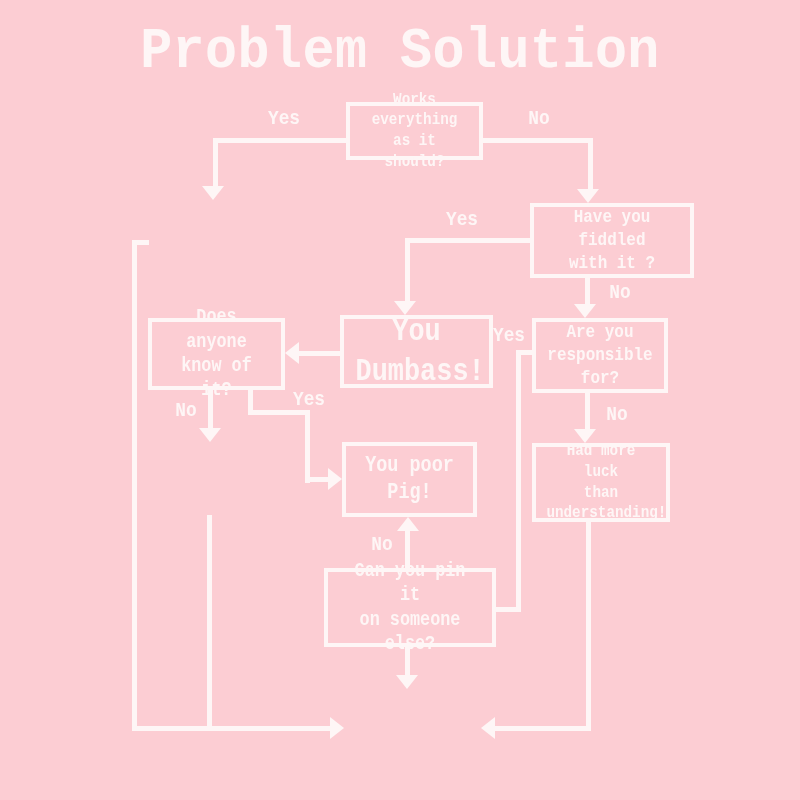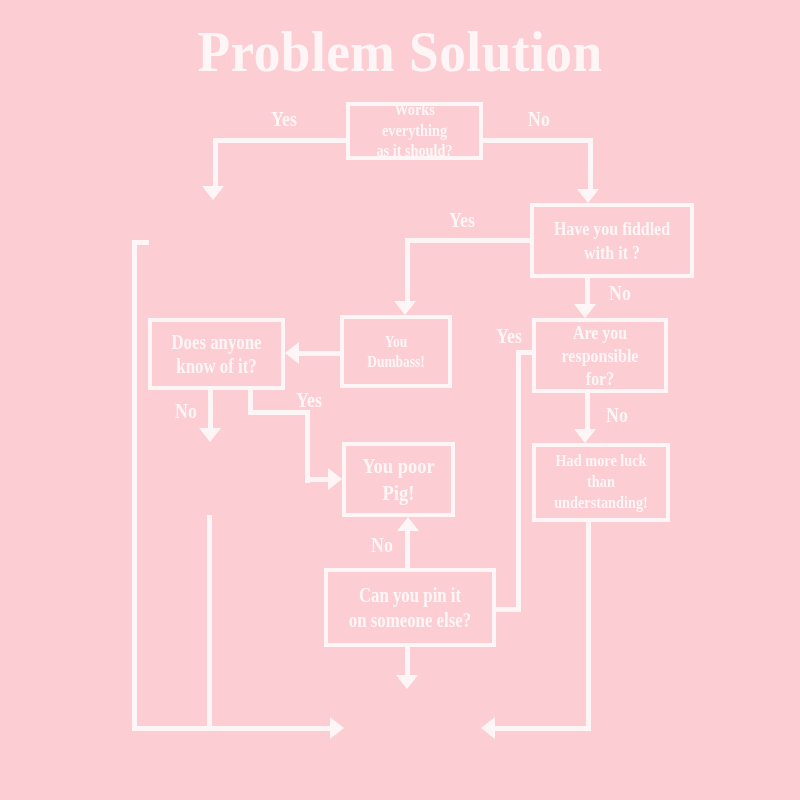--- a/index.html
+++ b/index.html
@@ -1,20 +1,20 @@
 <!DOCTYPE html>
 <html style="--background: #FCCDD3; --foreground: #FEF6F6;"><head>
 <meta charset="utf-8">
 <style>
   :root { --background:#fccdd3; --foreground:#fef6f6; }
   html,body{margin:0;padding:0;}
   .canvas{
     position:relative;width:800px;height:800px;overflow:hidden;
     background:var(--background);
-    font-family:Liberation Serif, serif;
+    font-family:Liberation Mono, monospace;
   }
   .title{
     position:absolute;top:22px;left:0;width:100%;margin:0;
     text-align:center;color:var(--foreground);
     font-size:58px;line-height:60px;font-weight:bold;
     transform:scaleX(0.92);letter-spacing:0.5px;
   }
   .node{
     position:absolute;box-sizing:border-box;
     border:4px solid var(--foreground);
@@ -42,33 +42,33 @@
   <h1 class="title">Problem Solution</h1>
 
   <div class="node" style="left:346px;top:102px;width:137px;height:58px;font-size:17px">
     <span class="txt">Works everything
 as it should?</span>
   </div>
   <div class="node" style="left:530px;top:203px;width:164px;height:75px;font-size:19px">
     <span class="txt">Have you fiddled
 with it ?</span>
   </div>
-  <div class="node" style="left:340px;top:315px;width:112px;height:73px;font-size:16px">
+  <div class="node" style="left:340px;top:315px;width:153px;height:73px;font-size:32px">
     <span class="txt">You
 Dumbass!</span>
   </div>
   <div class="node" style="left:532px;top:318px;width:136px;height:75px;font-size:19px">
     <span class="txt">Are you
 responsible for?</span>
   </div>
   <div class="node" style="left:148px;top:318px;width:137px;height:72px;font-size:20px">
     <span class="txt">Does anyone
 know of it?</span>
   </div>
-  <div class="node" style="left:342px;top:442px;width:113px;height:75px;font-size:22px">
+  <div class="node" style="left:342px;top:442px;width:135px;height:75px;font-size:22px">
     <span class="txt">You poor
 Pig!</span>
   </div>
   <div class="node" style="left:532px;top:443px;width:138px;height:79px;font-size:17px">
     <span class="txt">Had more luck
 than
 understanding!</span>
   </div>
   <div class="node" style="left:324px;top:568px;width:172px;height:79px;font-size:20px">
     <span class="txt">Can you pin it

